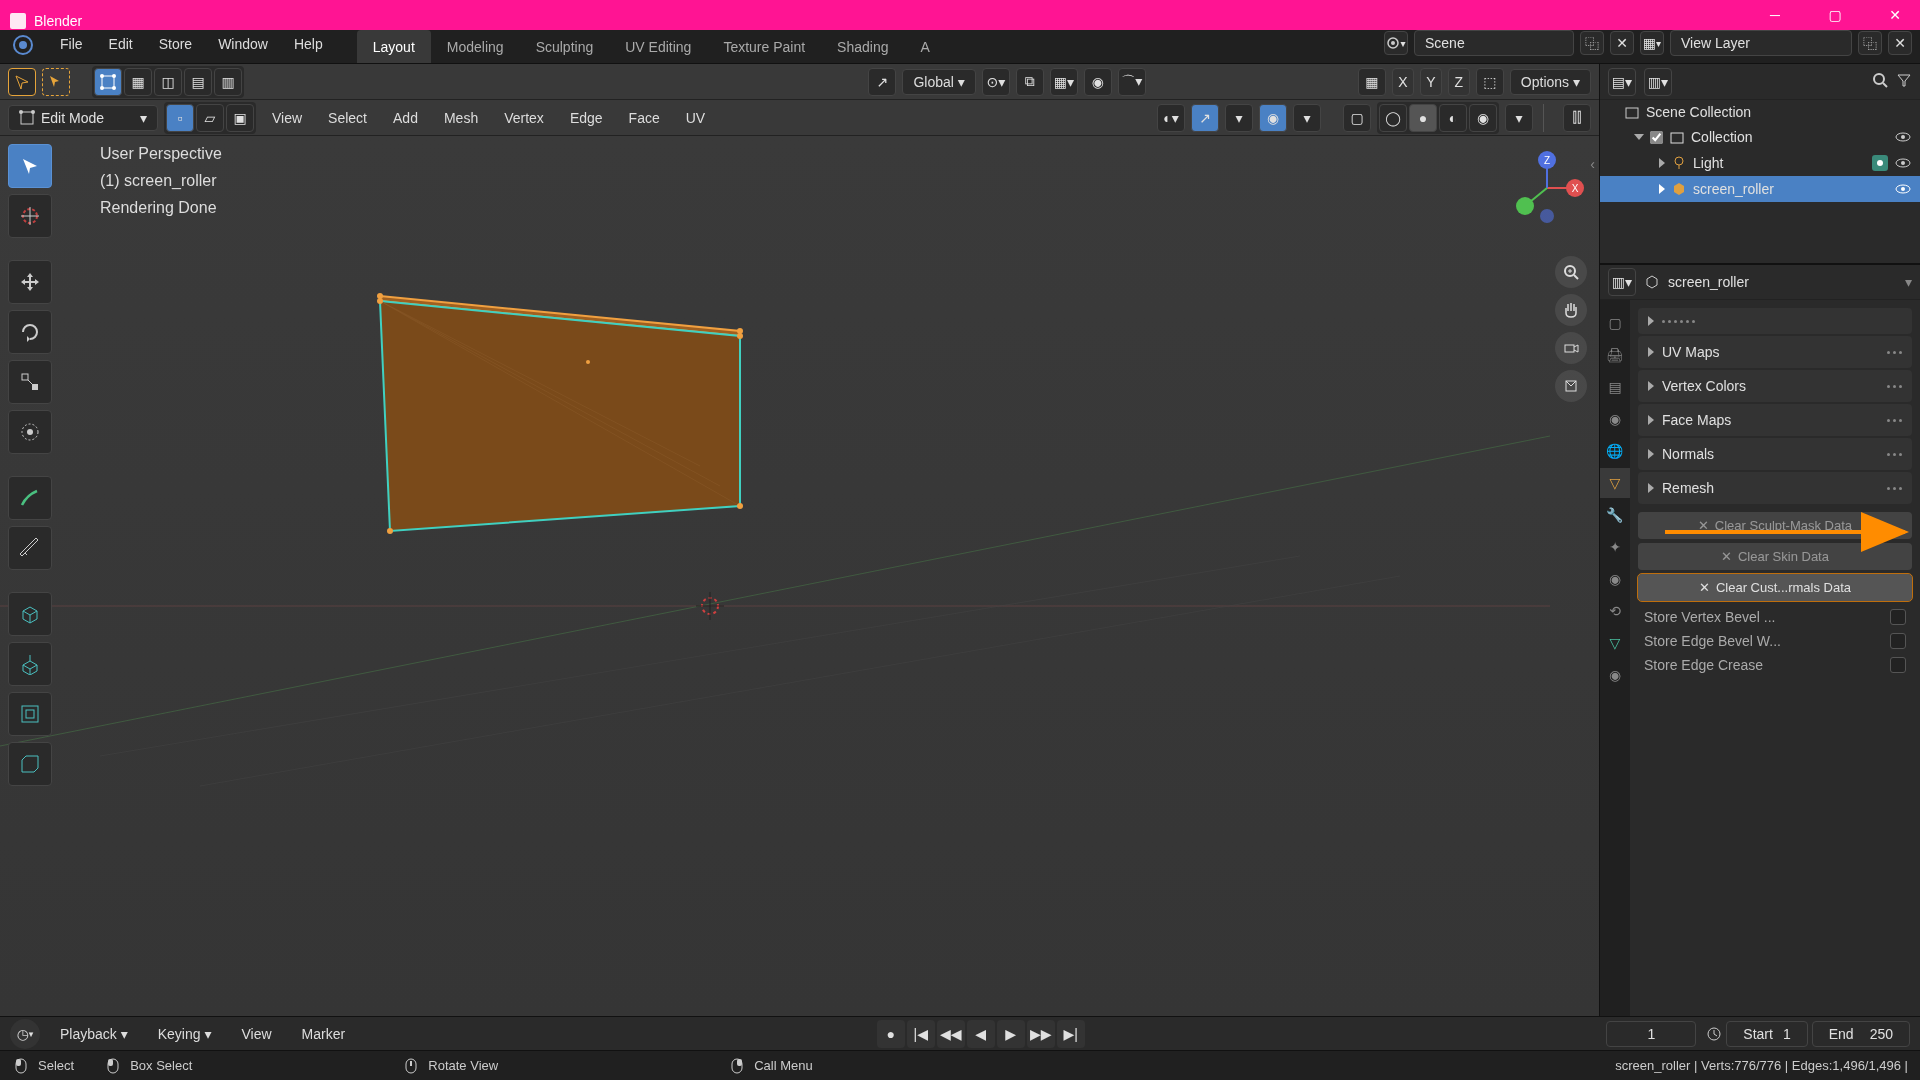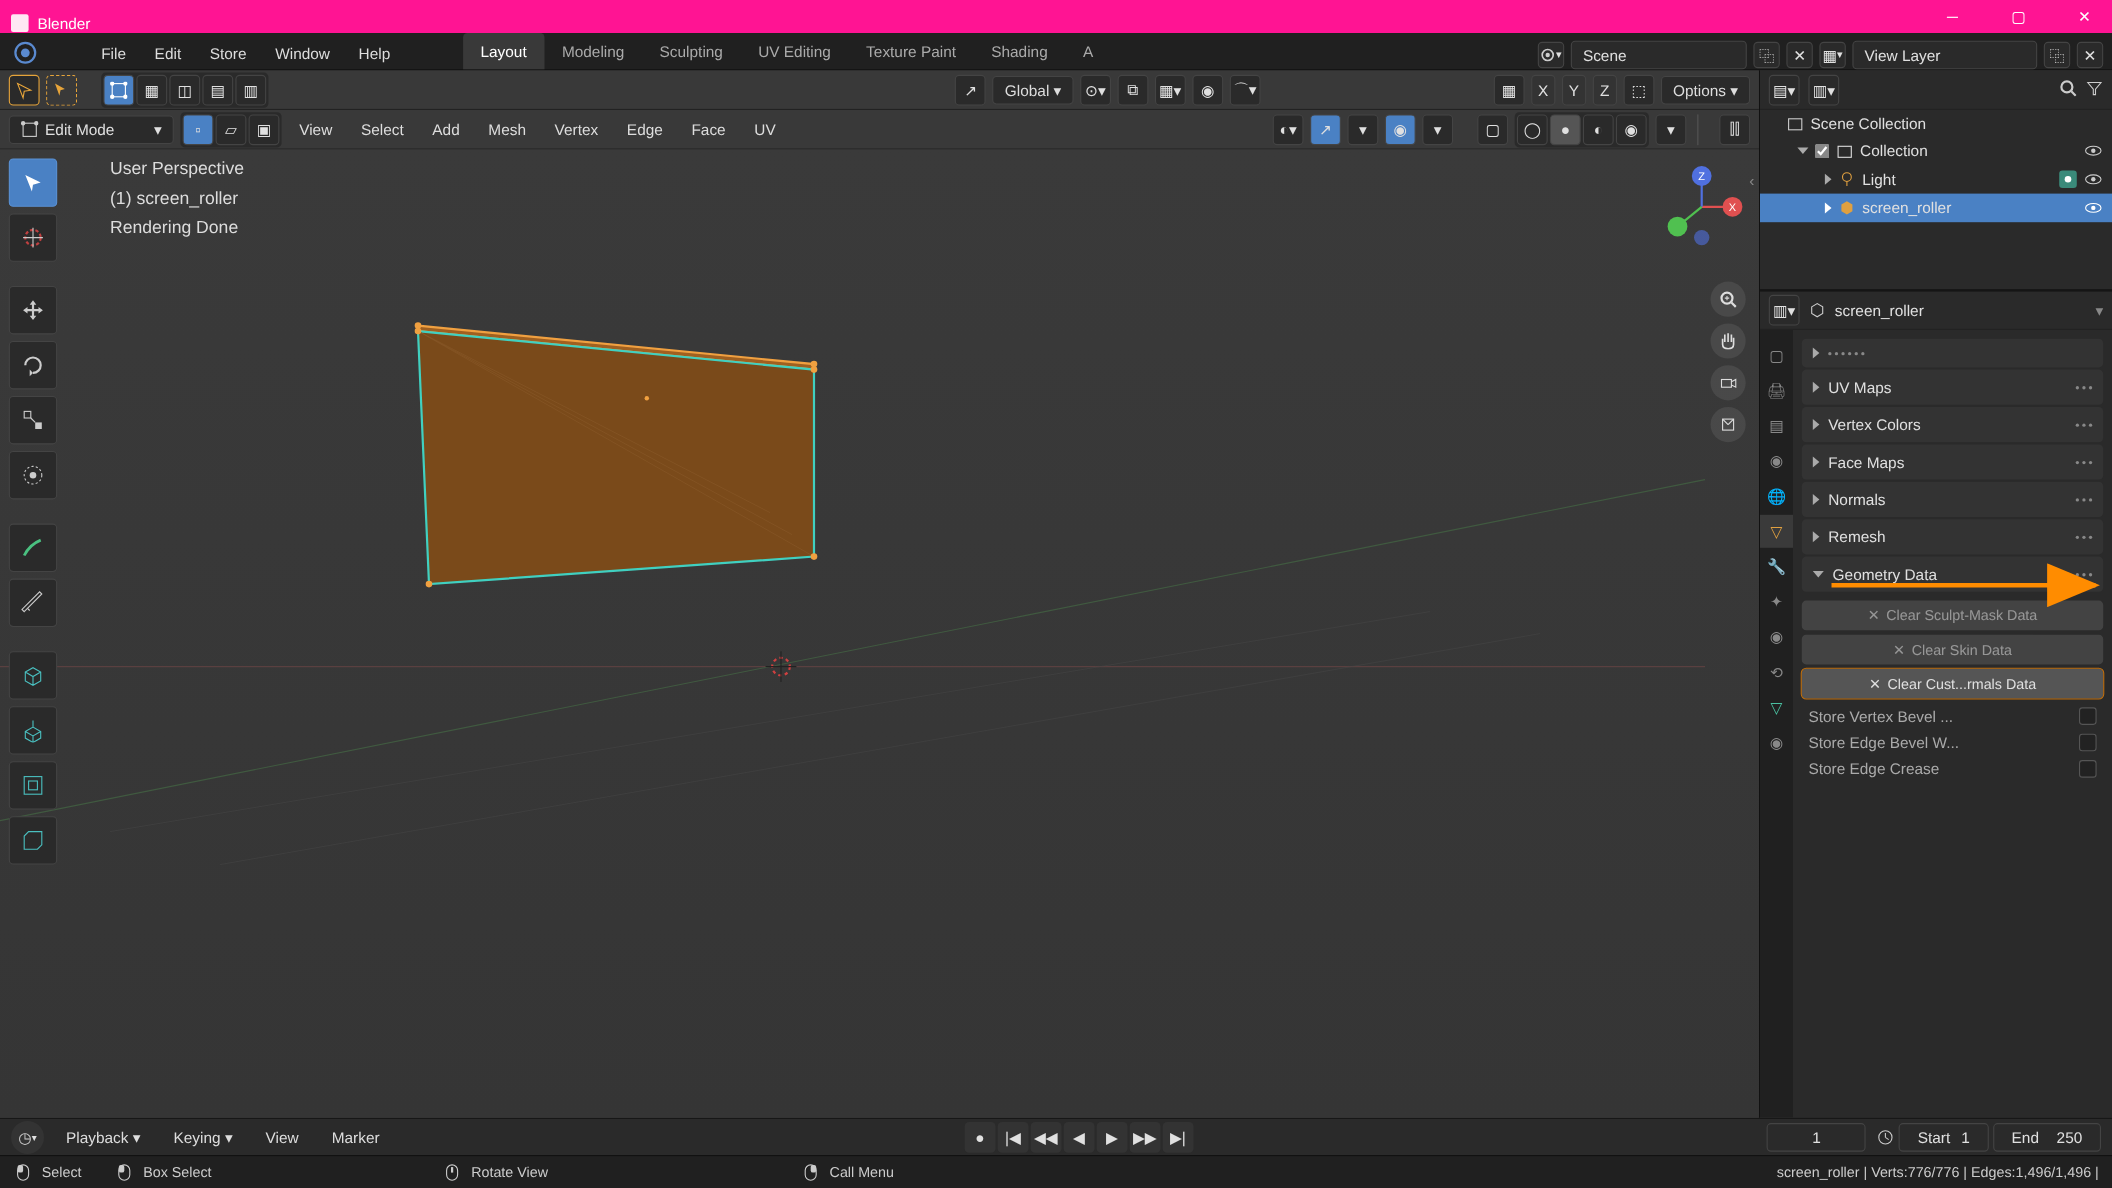--- a/index.html
+++ b/index.html
@@ -2,21 +2,21 @@
 <html><head>
 <meta charset="utf-8">
 <style>
 * { margin: 0; padding: 0; box-sizing: border-box; font-family: -apple-system, BlinkMacSystemFont, "Segoe UI", sans-serif; user-select: none; }
 body { width: 1920px; height: 1080px; background: #393939; overflow: hidden; color: #e0e0e0; font-size: 14px; }
 .titlebar { height: 30px; background: #ff1493; display: flex; align-items: center; justify-content: space-between; padding: 0 10px; color: white; }
 .titlebar-left { display: flex; align-items: center; gap: 8px; margin-top: 11px; }
 .titlebar-icon { width: 16px; height: 16px; background: #fff; border-radius: 2px; opacity: 0.9; }
 .titlebar-right { display: flex; gap: 30px; align-items: center; }
 .win-btn { width: 30px; height: 30px; display: flex; align-items: center; justify-content: center; cursor: pointer; }
-.topbar { height: 34px; background: #202020; display: flex; align-items: flex-end; border-bottom: 1px solid #111; gap: 32px; }
+.topbar { height: 34px; background: #202020; display: flex; align-items: flex-start; border-bottom: 1px solid #111; }
 .blender-logo { width: 30px; height: 30px; margin: 0 8px; display: flex; align-items: center; justify-content: center; }
 .topmenu { display: flex; gap: 18px; padding: 0 10px; color: #ddd; }
 .topmenu span { cursor: pointer; padding: 6px 4px; }
 .workspace-tabs { display: flex; margin-left: 20px; height: 100%; align-items: center; }
 .ws-tab { padding: 6px 16px; color: #aaa; cursor: pointer; border-radius: 4px 4px 0 0; height: 100%; display: flex; align-items: center; }
 .ws-tab.active { background: #393939; color: #fff; }
 .scene-bar { display: flex; align-items: center; margin-left: auto; gap: 6px; padding-right: 8px; }
 .scene-field { background: #2a2a2a; border: 1px solid #444; border-radius: 4px; padding: 4px 10px; display: flex; align-items: center; gap: 6px; }
 .icon-btn { width: 24px; height: 24px; background: #2a2a2a; border: 1px solid #444; border-radius: 4px; display: flex; align-items: center; justify-content: center; cursor: pointer; }
 .main { display: flex; height: calc(100% - 30px - 34px - 34px - 30px); }
@@ -112,21 +112,21 @@
           <circle cx="7" cy="7" r="2" fill="#ccc"></circle>
         </svg>
       <span style="font-size:10px">▾</span>
     </div>
     <div class="scene-field" style="width:160px">
       <span>Scene</span>
     </div>
     <div class="icon-btn">⿻</div>
     <div class="icon-btn">✕</div>
     <div class="icon-btn">▦<span style="font-size:10px">▾</span></div>
-    <div class="scene-field" style="width:168px">
+    <div class="scene-field" style="width:182px">
       <span>View Layer</span>
     </div>
     <div class="icon-btn">⿻</div>
     <div class="icon-btn">✕</div>
   </div>
 </div>
 
 <div class="main">
   <div class="viewport-area">
 
@@ -519,30 +519,20 @@
         <div class="panel-section">
           <span class="tria right"></span>
             <span>Remesh</span>
           <span class="spacer"></span>
             <div class="dots-row">
               <span></span>
               <span></span>
               <span></span>
             </div>
         </div>
-        <div class="panel-section">
-          <span class="tria down2"></span>
-            <span>Geometry Data</span>
-          <span class="spacer"></span>
-            <div class="dots-row">
-              <span></span>
-              <span></span>
-              <span></span>
-            </div>
-        </div>
         <div style="padding:6px 0">
           <div class="clear-btn" style="opacity:0.6">
             <span>✕</span>
               <span>Clear Sculpt-Mask Data</span>
           </div>
           <div class="clear-btn" style="opacity:0.6">
             <span>✕</span>
               <span>Clear Skin Data</span>
           </div>
           <div class="clear-btn hl">

